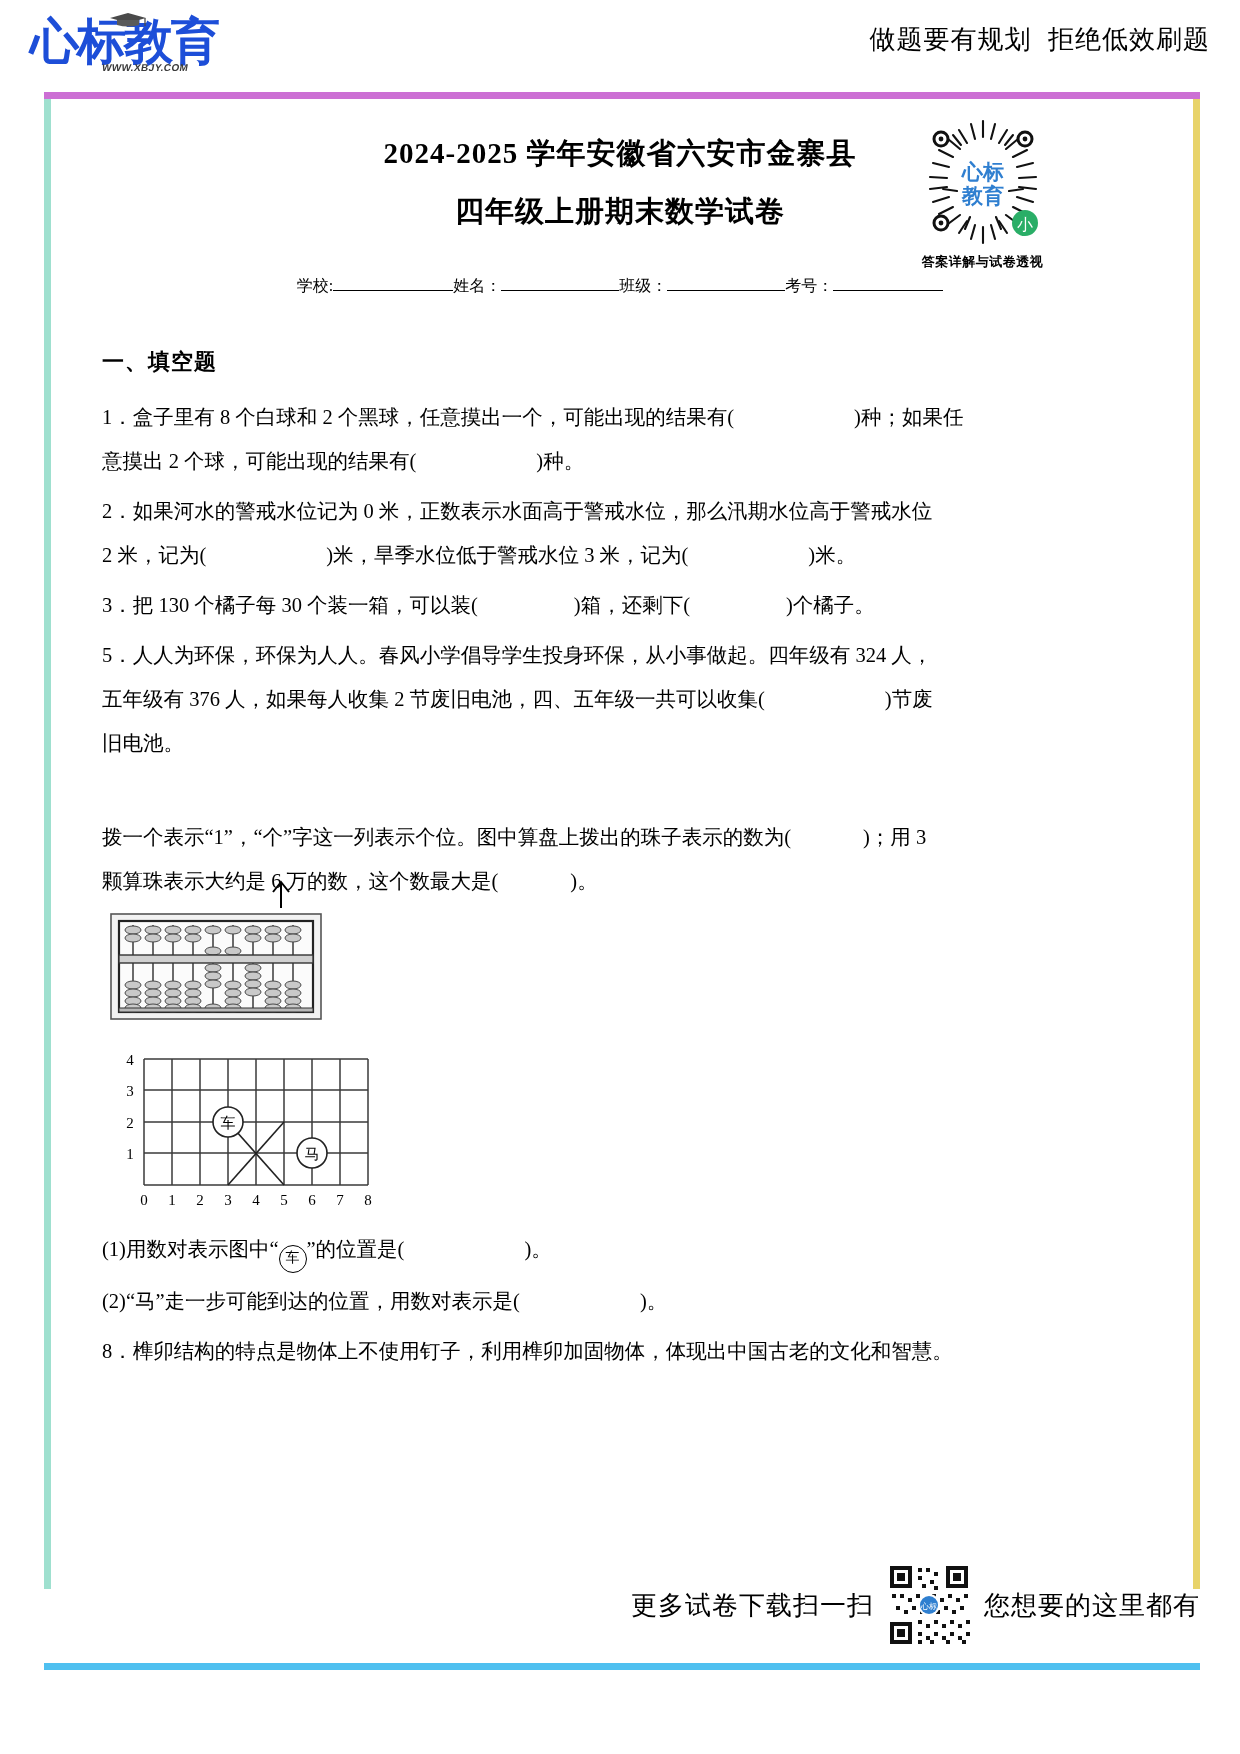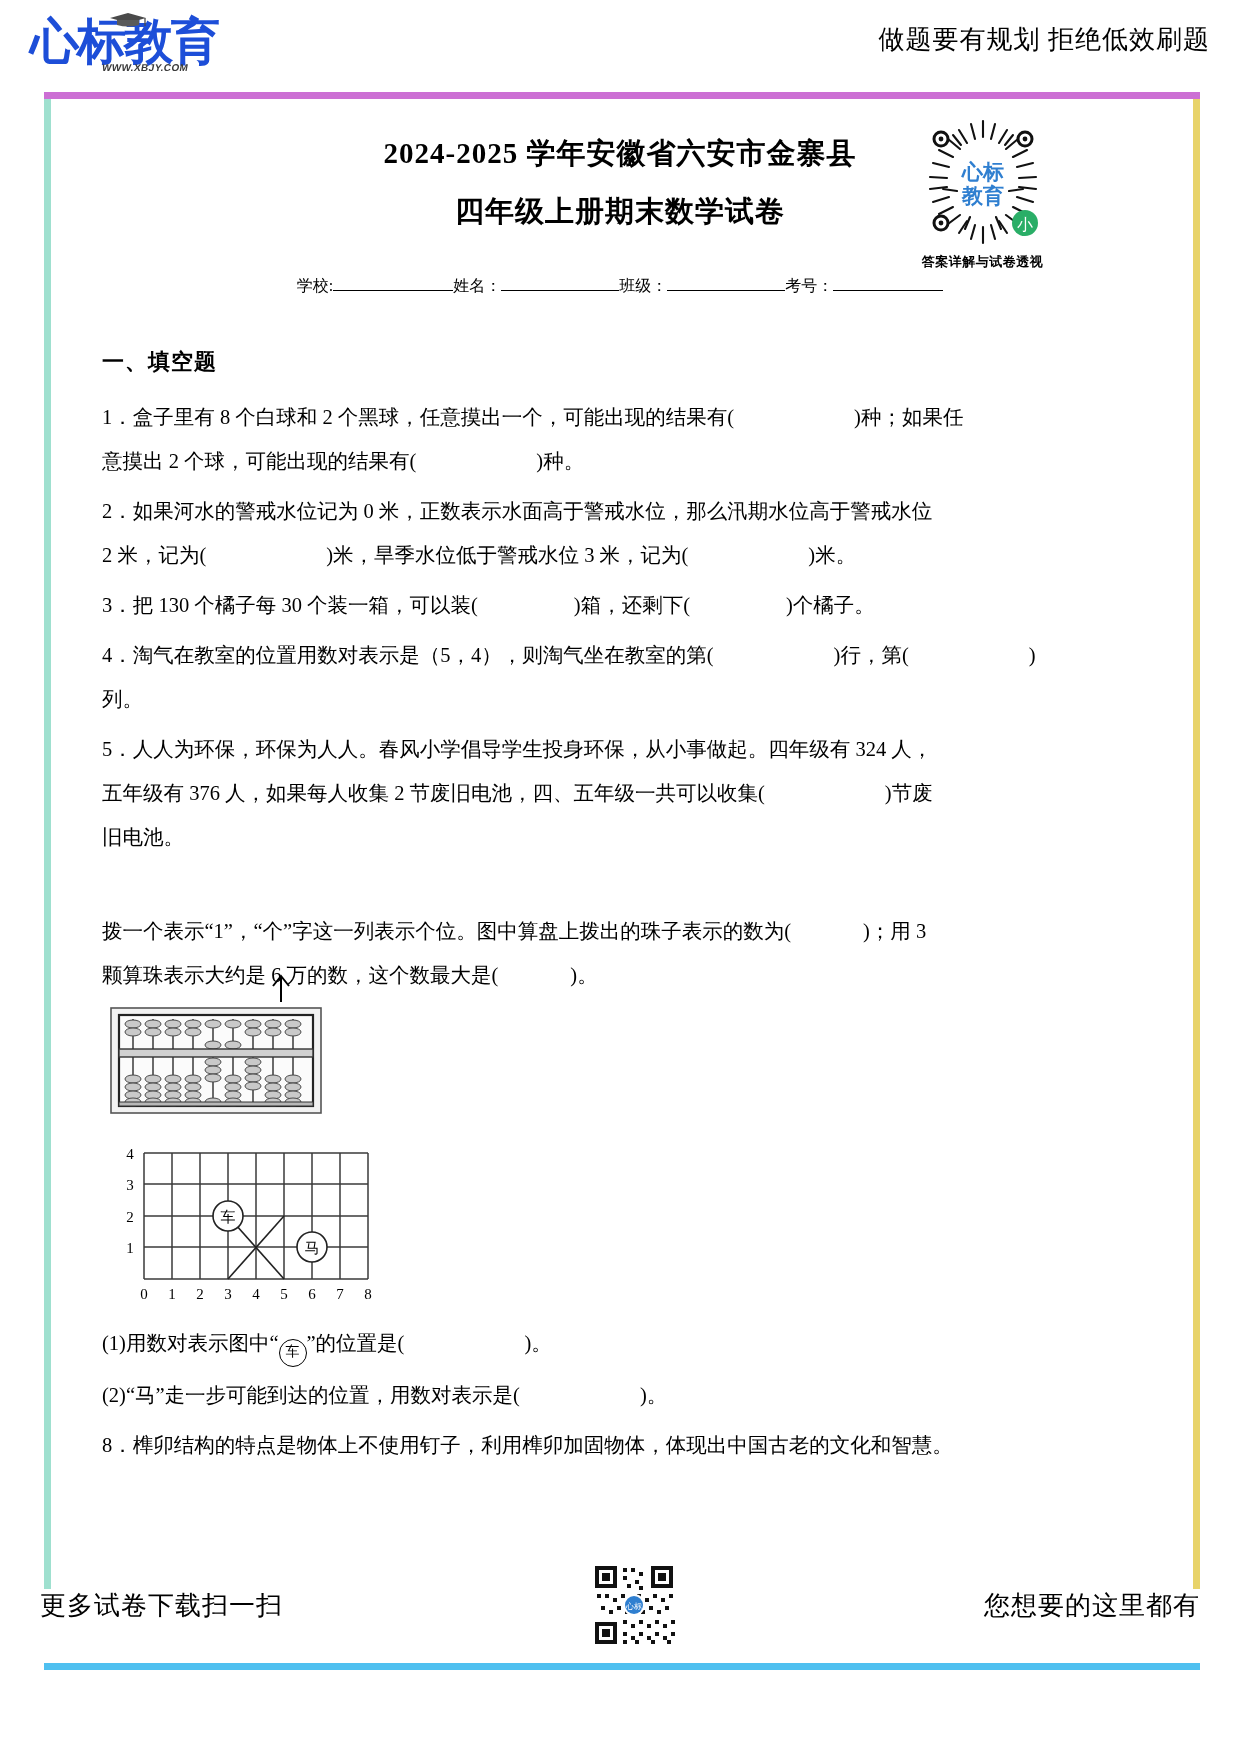--- a/index.html
+++ b/index.html
@@ -21,21 +21,21 @@
   }
   .logo .lg-url{
     position:absolute;left:72px;top:50px;
     font-family:"Liberation Sans","DejaVu Sans",sans-serif;
     font-size:10px;font-weight:bold;color:#3b3b3b;
     letter-spacing:.4px;transform:skewX(-10deg);
   }
   .slogan{
     position:absolute;right:30px;top:22px;
     font-size:26px;letter-spacing:1px;white-space:nowrap;
-    font-family:Liberation Serif, serif;
+    font-family:Liberation Mono, monospace;
   }
   
   .frame{position:absolute;left:40px;top:92px;width:1160px;height:1578px;}
   .bar-top{position:absolute;left:4px;top:0;width:1156px;height:7px;background:#cc6fd4;}
   .bar-left{position:absolute;left:4px;top:7px;width:7px;height:1490px;background:#9fe0cf;}
   .bar-right{position:absolute;right:0px;top:7px;width:7px;height:1490px;background:#e8d36a;}
   .bar-bottom{position:absolute;left:4px;bottom:0;width:1156px;height:7px;background:#4fc0f0;}
   
   .doc-title{
     position:absolute;left:0;right:0;top:42px;text-align:center;
@@ -71,21 +71,21 @@
   
   .abacus-wrap{position:relative;margin:10px 0 14px 8px;width:215px;height:110px;}
   .arrow-up{position:absolute;left:160px;top:-34px;width:22px;height:30px;}
   .abacus-svg{display:block;}
   
   .chess-wrap{position:relative;margin:8px 0 10px 6px;width:300px;height:180px;}
   .chess-svg{display:block;}
   
   .footer{
     position:absolute;left:0;right:0;bottom:22px;
-    display:flex;align-items:center;justify-content:space-between;gap:1px;
+    display:flex;align-items:center;justify-content:flex-end;gap:12px;
   }
   .footer .ftxt{font-size:26px;letter-spacing:1px;}
   .fqr{width:86px;height:86px;}
   .inline-piece{
     display:inline-block;width:26px;height:26px;border:1.4px solid #000;
     border-radius:50%;font-size:14px;line-height:24px;text-align:center;
     vertical-align:-6px;
   }
 </style>
 </head>
@@ -182,24 +182,20 @@
 
     <div class="q">
       <span>2．如果河水的警戒水位记为 0 米，正数表示水面高于警戒水位，那么汛期水位高于警戒水位</span><br>
       <span>2 米，记为(</span><span class="blank"></span><span>)米，旱季水位低于警戒水位 3 米，记为(</span><span class="blank"></span><span>)米。</span>
     </div>
 
     <div class="q">
       <span>3．把 130 个橘子每 30 个装一箱，可以装(</span><span class="blank-m"></span><span>)箱，还剩下(</span><span class="blank-m"></span><span>)个橘子。</span>
     </div>
 
-    <div class="q">
-      <span>4．淘气在教室的位置用数对表示是（5，4），则淘气坐在教室的第(</span><span class="blank"></span><span>)行，第(</span><span class="blank"></span><span>)</span><br>
-      <span>列。</span>
-    </div>
 
     <div class="q">
       <span>5．人人为环保，环保为人人。春风小学倡导学生投身环保，从小事做起。四年级有 324 人，</span><br>
       <span>五年级有 376 人，如果每人收集 2 节废旧电池，四、五年级一共可以收集(</span><span class="blank"></span><span>)节废</span><br>
       <span>旧电池。</span>
     </div>
 
     <div class="q">
       <br>
       <span>拨一个表示“1”，“个”字这一列表示个位。图中算盘上拨出的珠子表示的数为(</span><span class="blank-s"></span><span>)；用 3</span><br>

